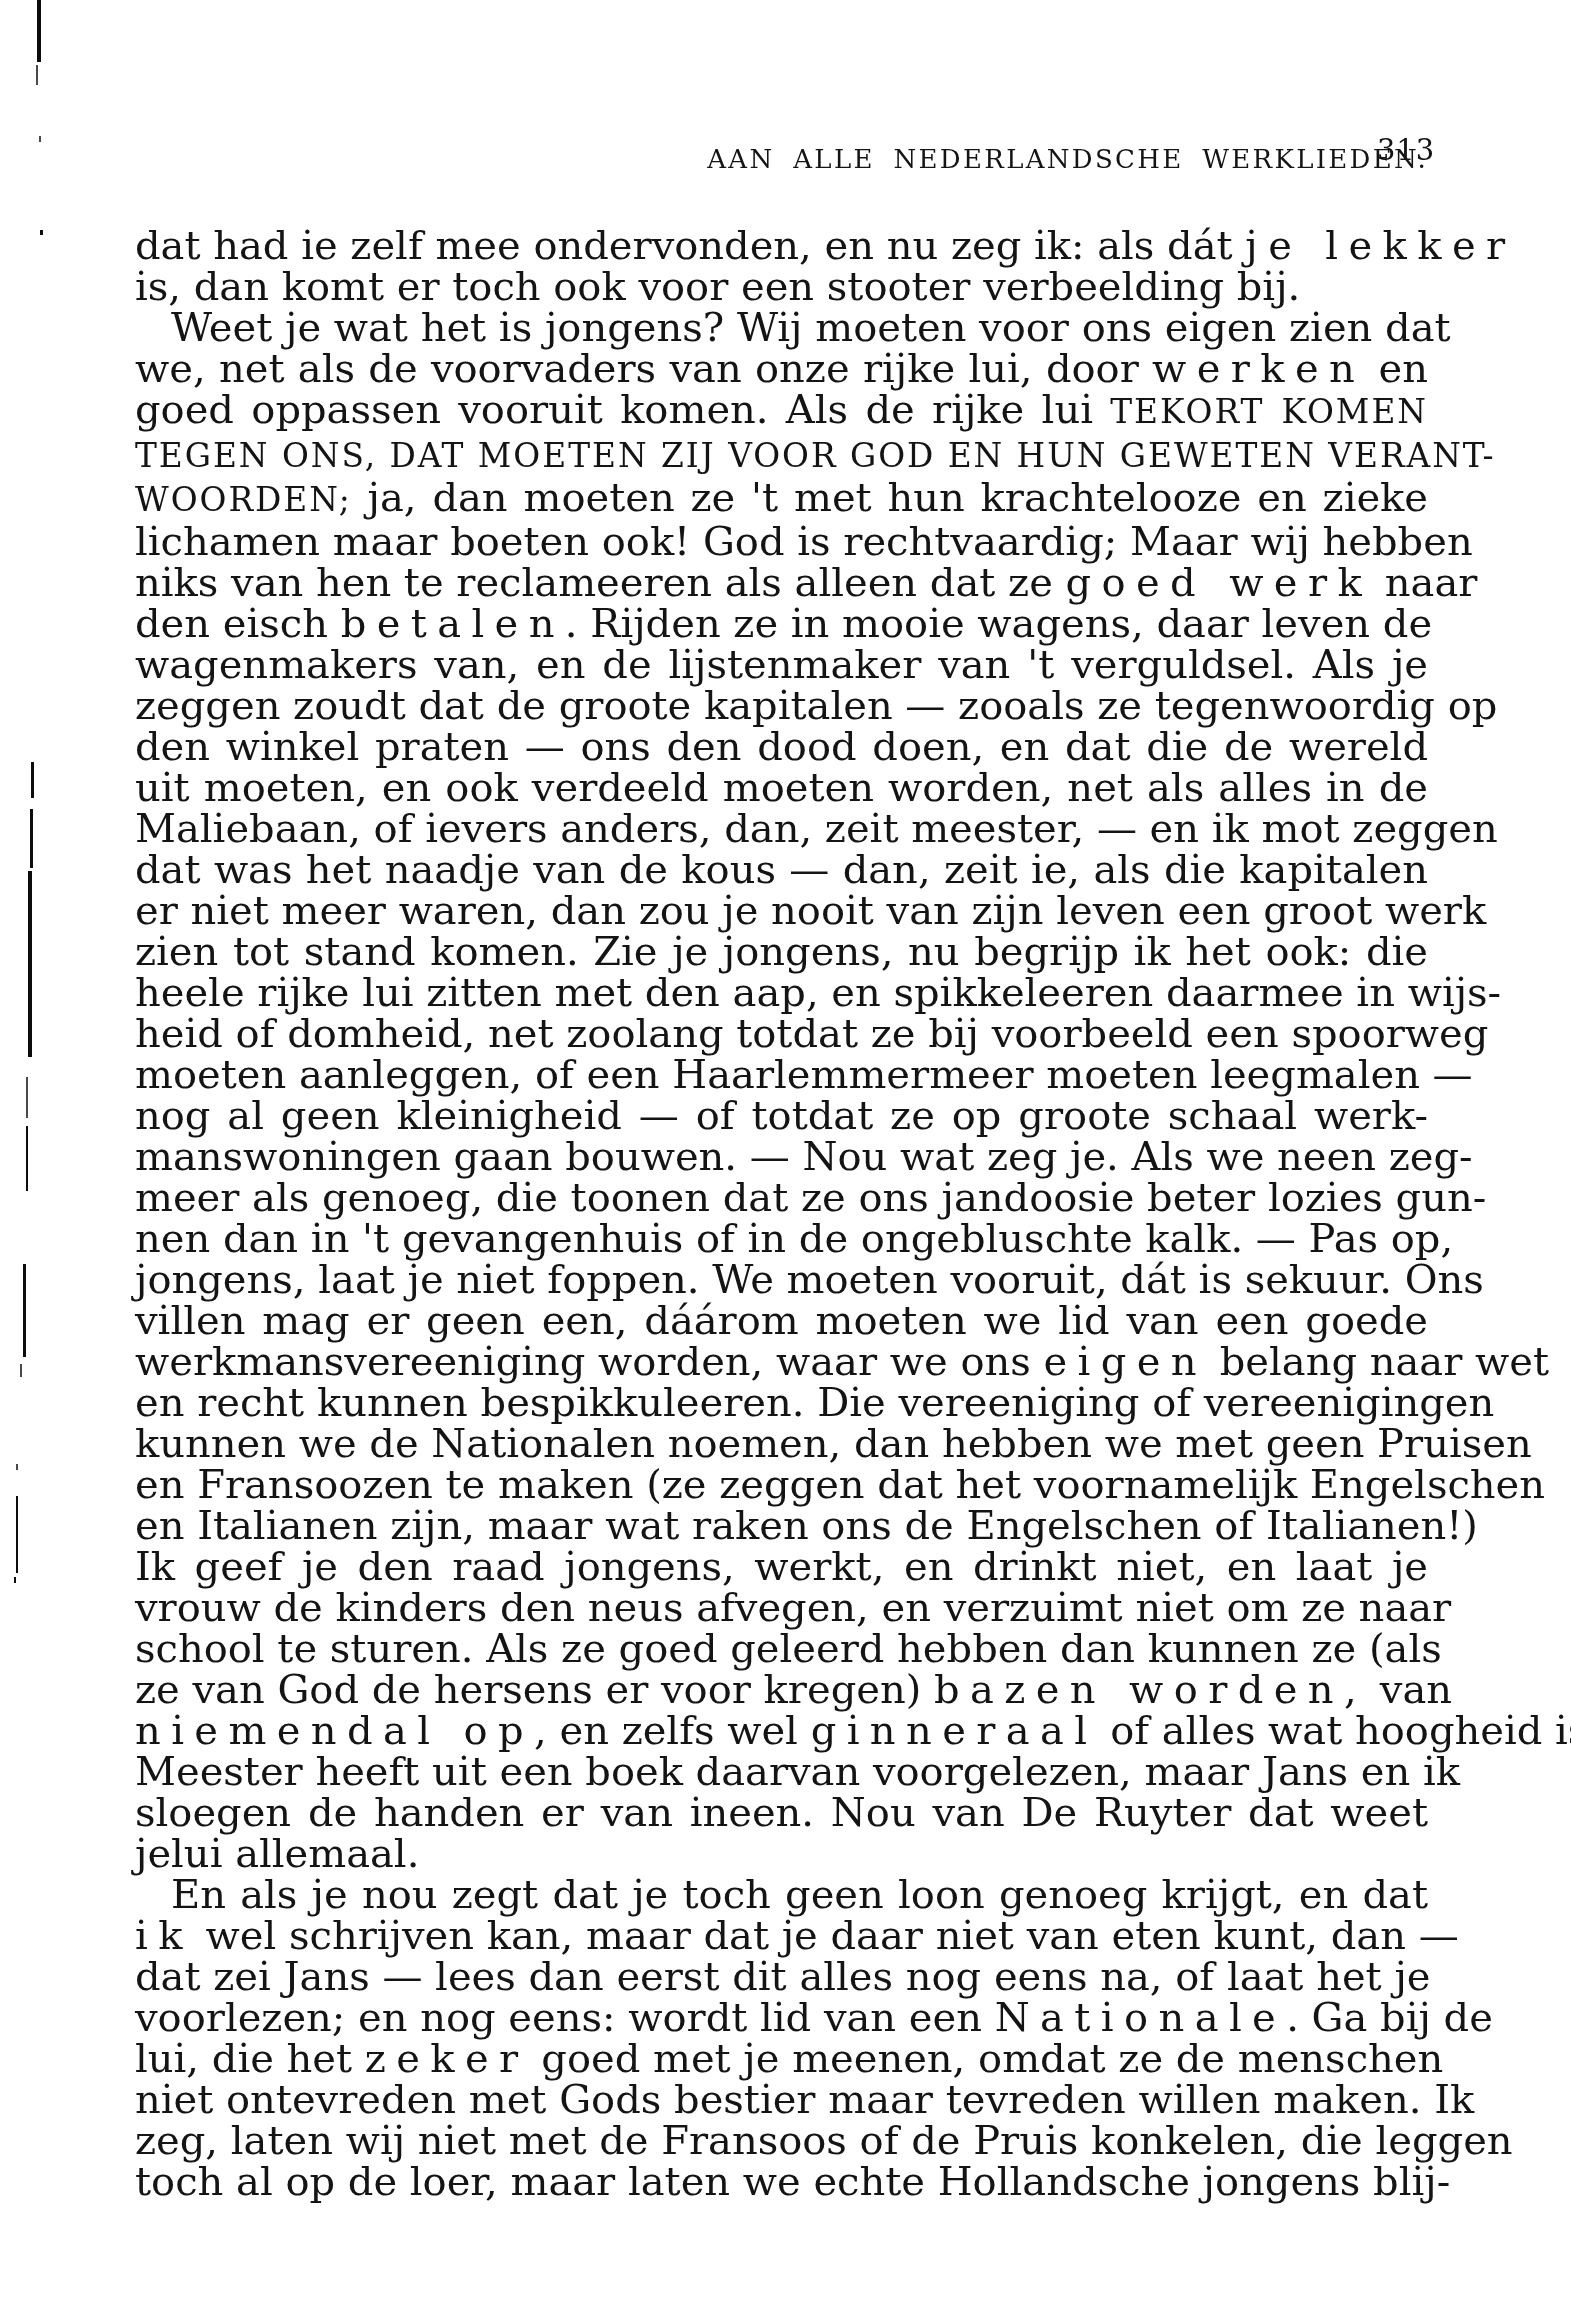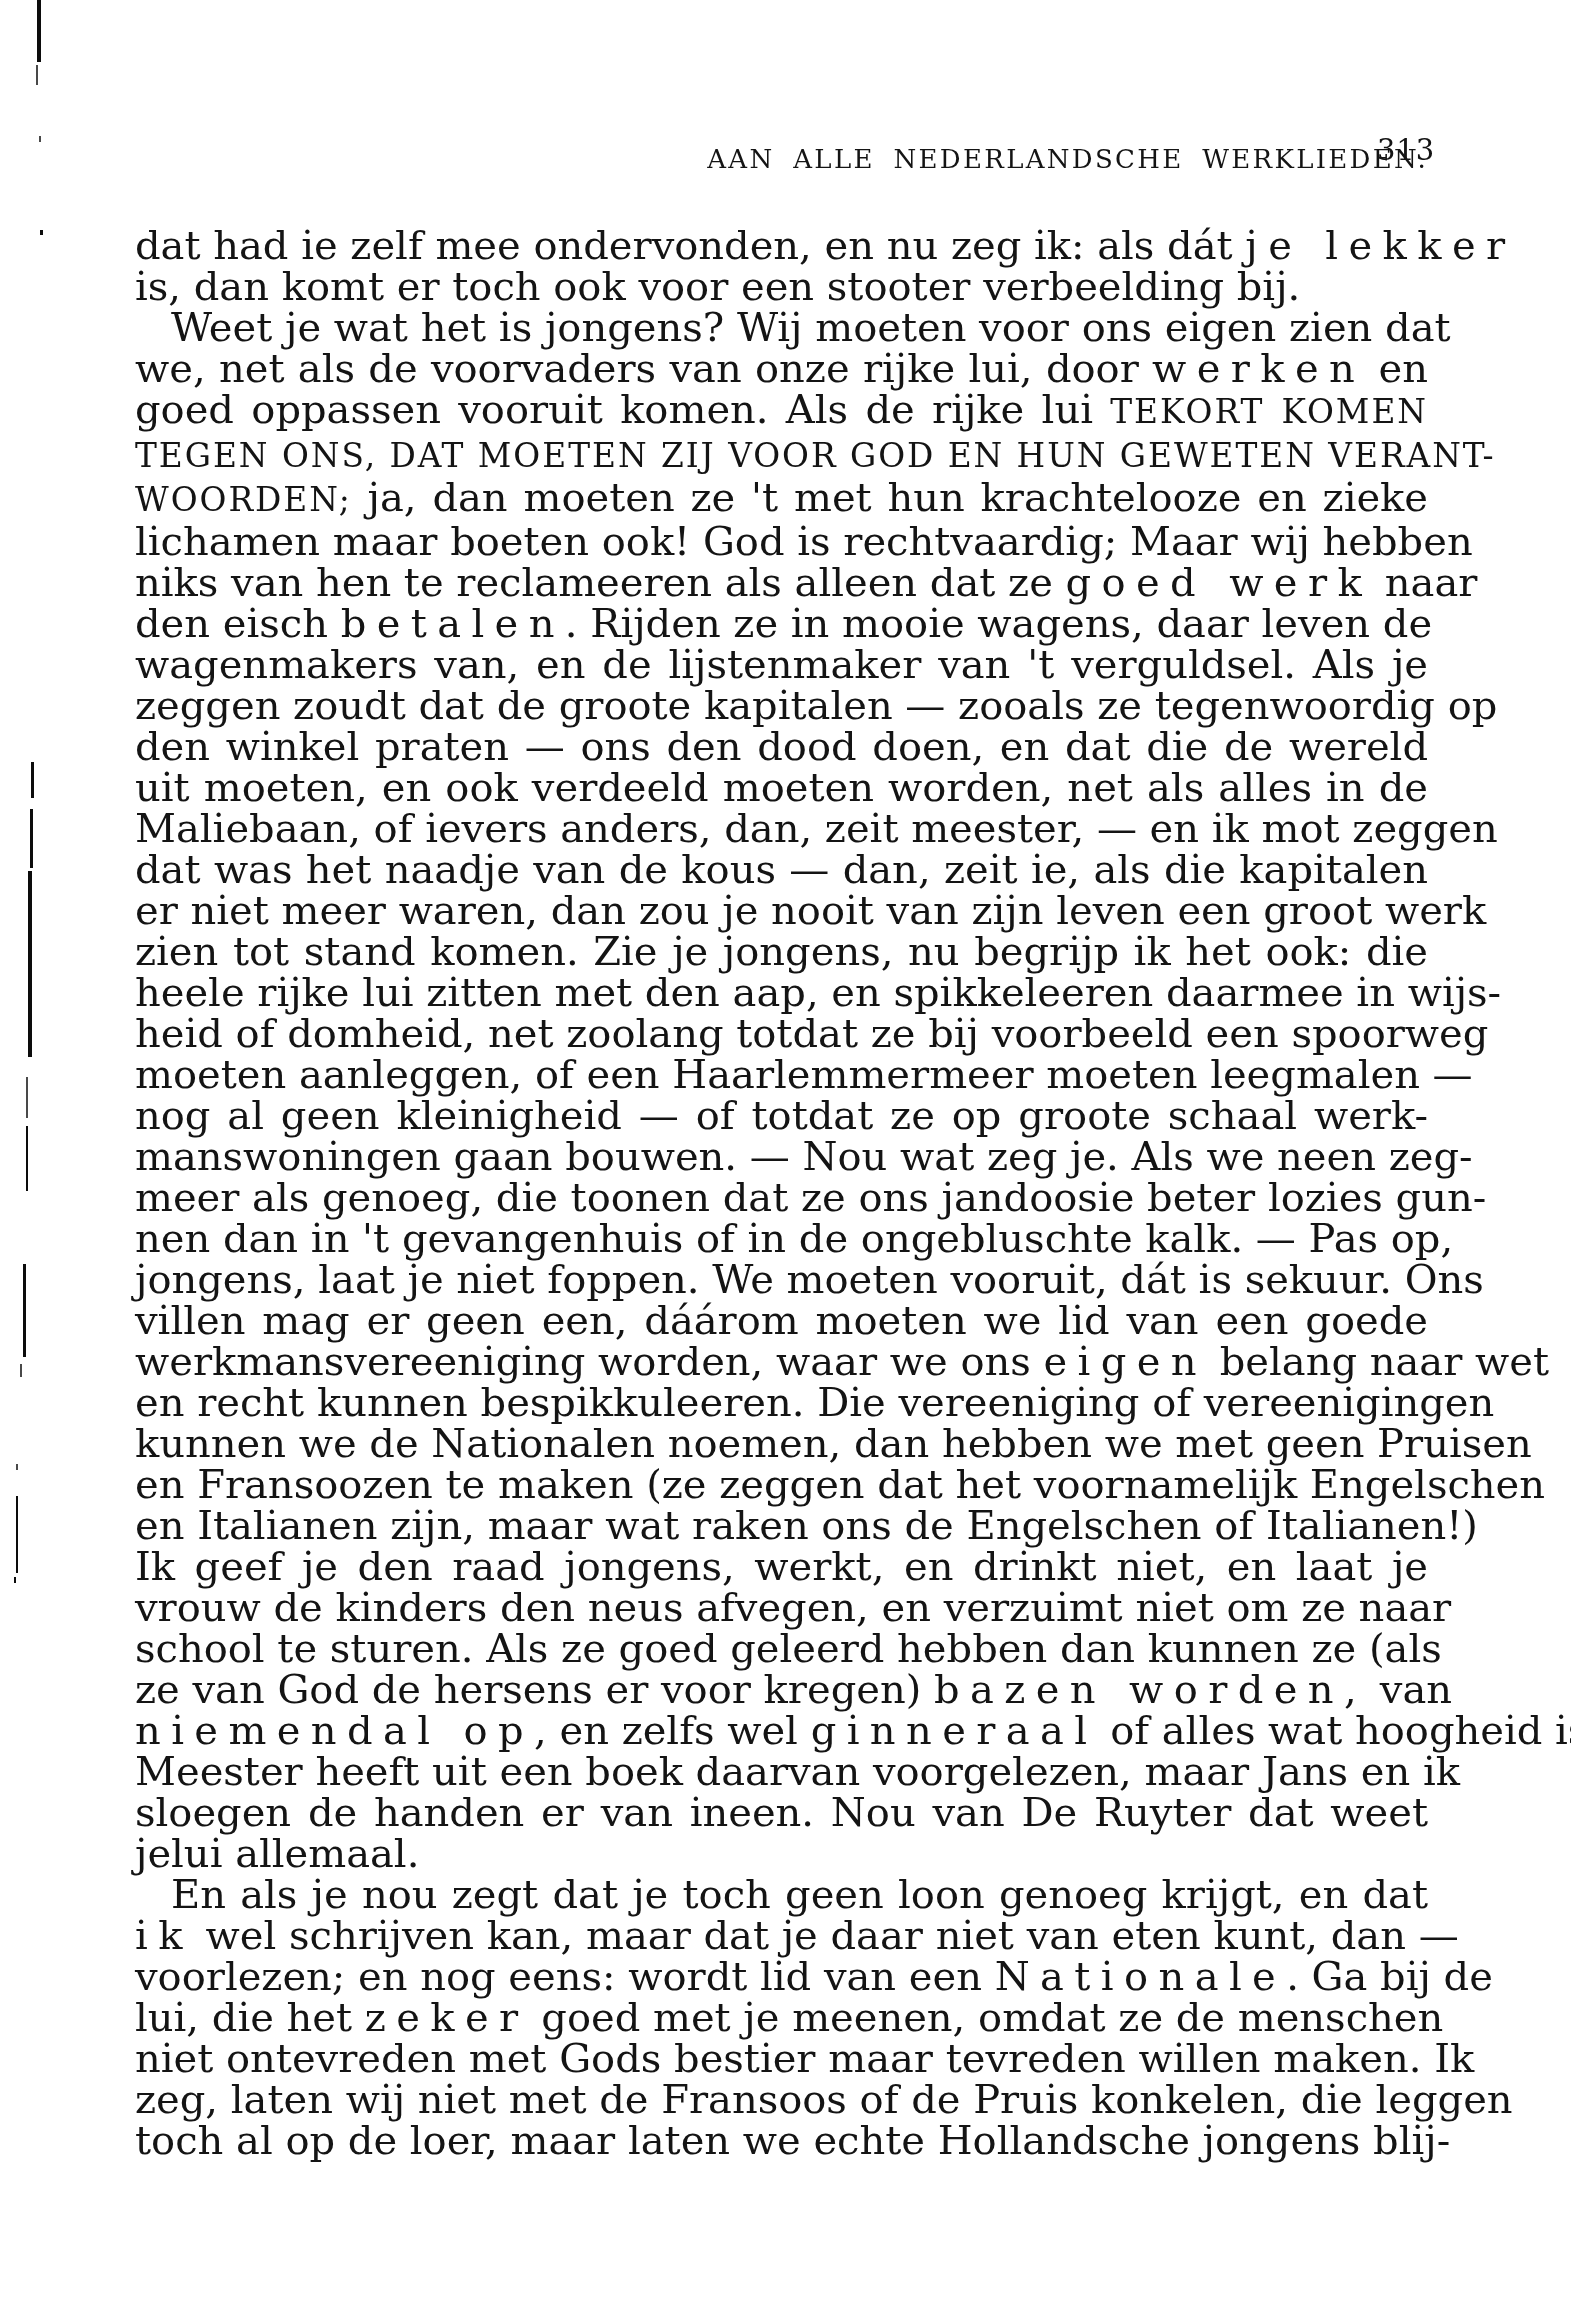--- a/index.html
+++ b/index.html
@@ -123,20 +123,21 @@
       <div class="line"><span>Ik geef je den raad jongens, werkt, en drinkt niet, en laat je</span></div>
       <div class="line"><span>vrouw de kinders den neus afvegen, en verzuimt niet om ze naar</span></div>
       <div class="line"><span>school te sturen. Als ze goed geleerd hebben dan kunnen ze (als</span></div>
       <div class="line"><span>ze van God de hersens er voor kregen) </span><span class="sp">bazen worden,</span><span> van</span></div>
       <div class="line"><span class="sp">niemendal op</span><span>, en zelfs wel </span><span class="sp">ginneraal</span><span> of alles wat hoogheid is.</span></div>
       <div class="line"><span>Meester heeft uit een boek daarvan voorgelezen, maar Jans en ik</span></div>
       <div class="line"><span>sloegen de handen er van ineen. Nou van De Ruyter dat weet</span></div>
       <div class="line par-end"><span>jelui allemaal.</span></div>
       <div class="line indent"><span>En als je nou zegt dat je toch geen loon genoeg krijgt, en dat</span></div>
       <div class="line"><span class="sp">ik</span><span> wel schrijven kan, maar dat je daar niet van eten kunt, dan —</span></div>
+      <div class="line"><span>dat zei Jans — lees dan eerst dit alles nog eens na, of laat het je</span></div>
       <div class="line"><span>voorlezen; en nog eens: wordt lid van een </span><span class="sp">Nationale</span><span>. Ga bij de</span></div>
       <div class="line"><span>lui, die het </span><span class="sp">zeker</span><span> goed met je meenen, omdat ze de menschen</span></div>
       <div class="line"><span>niet ontevreden met Gods bestier maar tevreden willen maken. Ik</span></div>
       <div class="line"><span>zeg, laten wij niet met de Fransoos of de Pruis konkelen, die leggen</span></div>
       <div class="line"><span>toch al op de loer, maar laten we echte Hollandsche jongens blij-</span></div>
     </div>
 
   <div>
     <div class="artifact" style="left:37px; top:0px;    width:3.6px; height:62px;"></div>
     <div class="artifact soft" style="left:36px; top:65px;   width:1.8px; height:20px;"></div>

